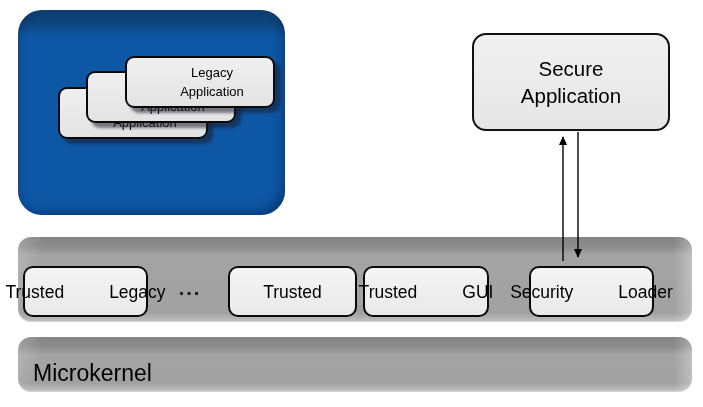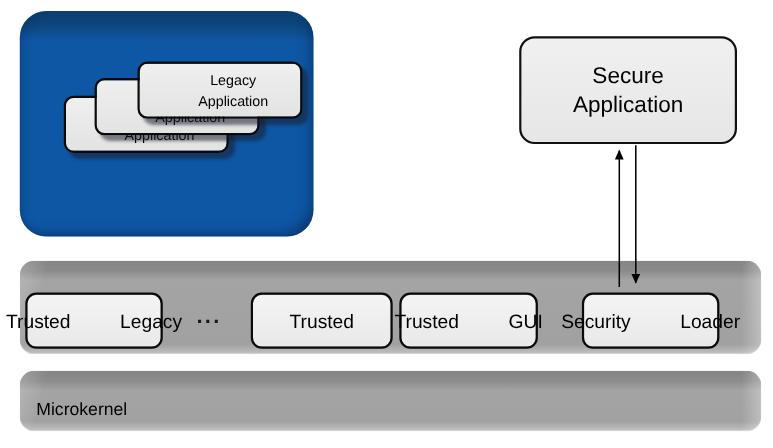--- a/index.html
+++ b/index.html
@@ -66,21 +66,21 @@
         rgba(255,255,255,0.22) 0px, rgba(255,255,255,0) 26px),
       linear-gradient(to bottom,
         #848484 0px, #8b8b8b 9px, #a4a4a4 18px,
         #a1a1a1 calc(100% - 9px), #c2c2c2 100%);
     box-shadow: inset 0 -1px 1px rgba(255,255,255,0.35);
   }
   .trusted-bar { top: 237px; height: 85px; }
   .microkernel-bar { top: 337px; height: 55px; }
   .microkernel-label {
     left: 15px; top: 21px; height: 30px;
-    font-size: 16px; line-height: 30px; white-space: nowrap;
+    font-size: 23px; line-height: 30px; white-space: nowrap;
   }
 
   
   .t-box {
     top: 29px; height: 47px;
     background: linear-gradient(#f4f4f4, #e9e9e9);
     border: 2px solid #0a0a0a;
     border-radius: 10px;
     display: flex; flex-direction: row;
     align-items: center; justify-content: center;

